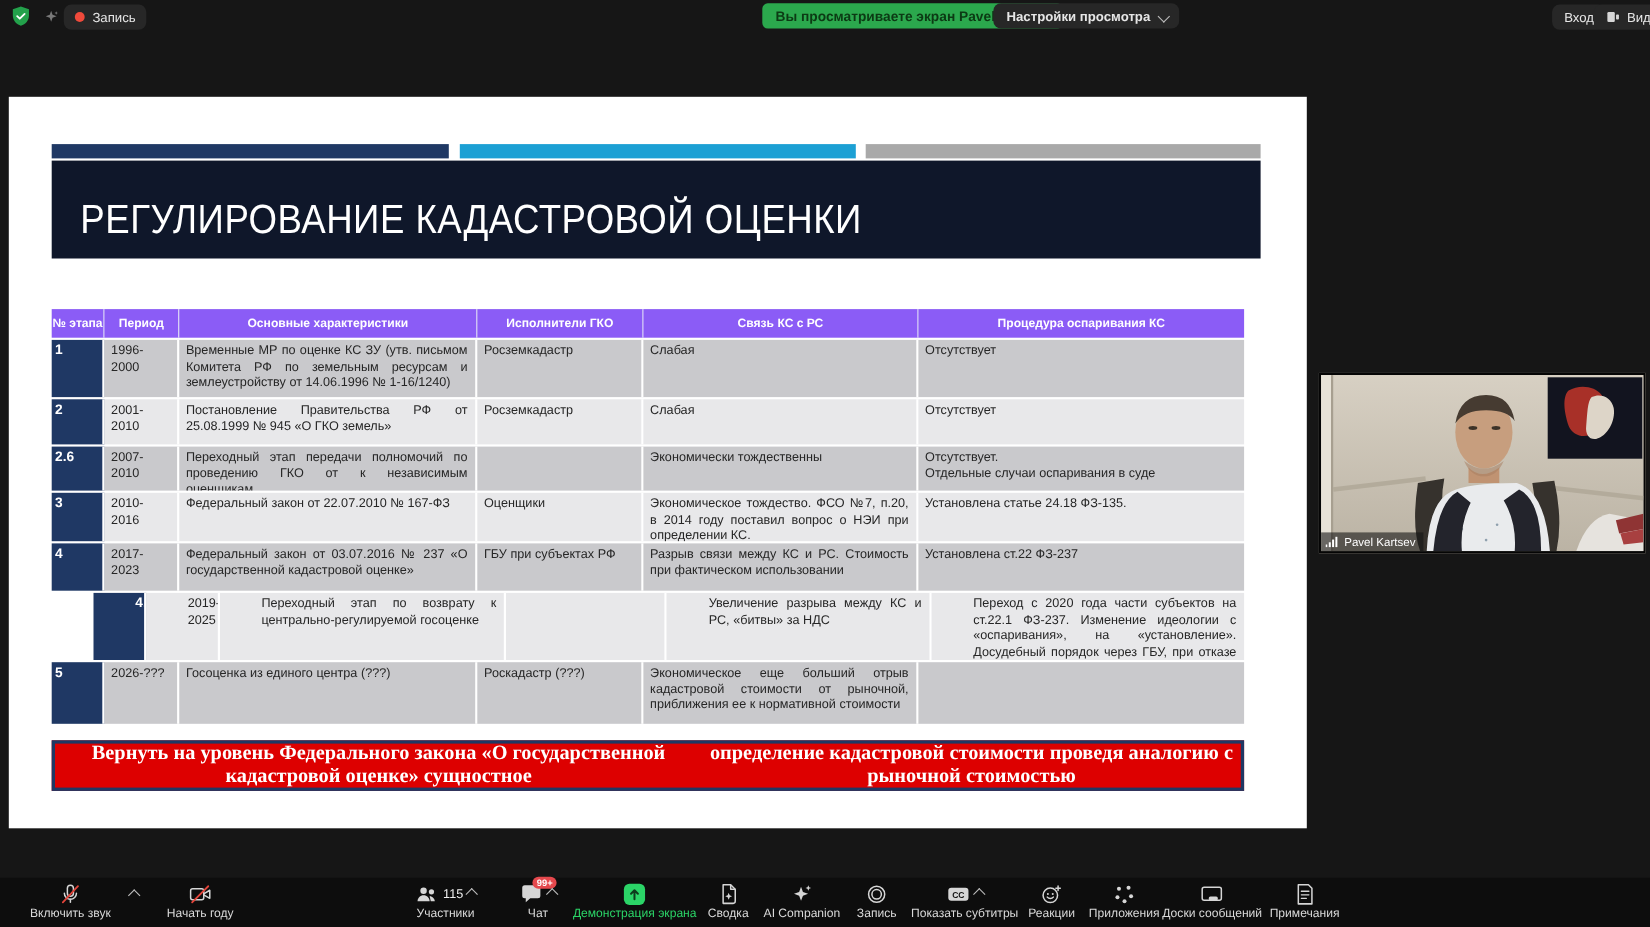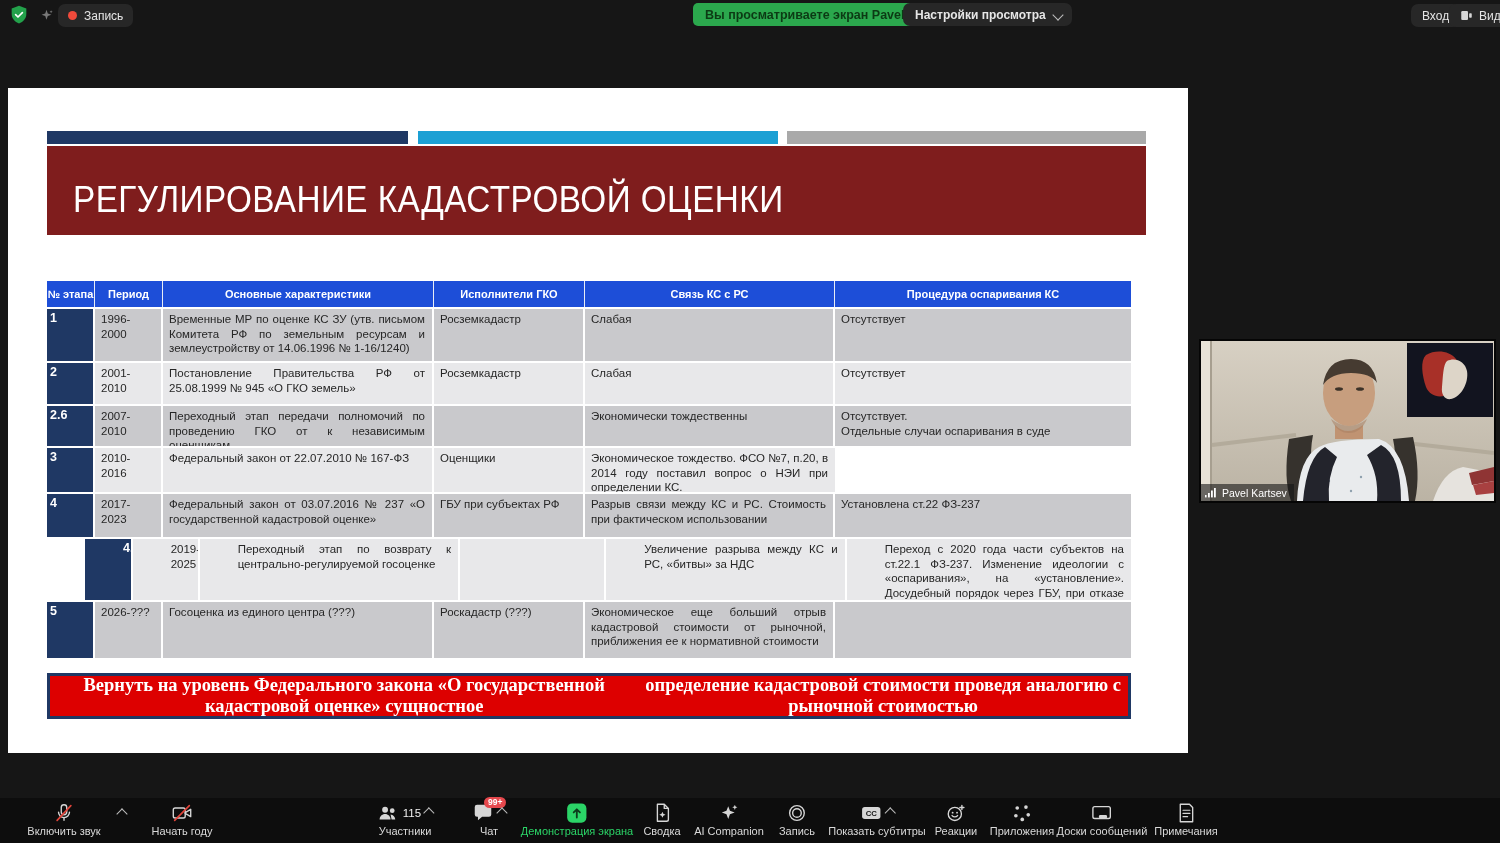--- a/index.html
+++ b/index.html
@@ -25,28 +25,28 @@
   .chev.up{transform:rotate(45deg);}
   .vs-chev{position:absolute;right:10px;top:8px;}
   .login-btn{position:absolute;left:1411px;top:4px;height:23px;padding:0 11px;}
   .viewmode-btn{position:absolute;left:1449px;top:4px;height:23px;padding:0 10px;gap:5px;}
   
   .slide{position:absolute;left:8px;top:88px;width:1180px;height:665px;background:#ffffff;}
   .bar{position:absolute;top:43px;height:13px;}
   .bar.navy{left:39px;width:361px;background:#1F3864;}
   .bar.cyan{left:410px;width:360px;background:#1CA0D4;}
   .bar.gray{left:779px;width:359px;background:#A9A9A9;}
-  .title-block{position:absolute;left:39px;top:58px;width:1099px;height:89px;background:#7f1d1d;}
+  .title-block{position:absolute;left:39px;top:58px;width:1099px;height:89px;background:#0f172a;}
   .title-text{position:absolute;left:26px;bottom:14px;color:#fff;font-size:37px;
       letter-spacing:.5px;transform:scaleX(.9);transform-origin:left bottom;white-space:nowrap;}
   
   .ktable{position:absolute;left:39px;top:193px;width:1084px;}
   .krow{display:flex;margin-top:2px;}
   .khead{display:flex;height:26px;margin-top:0;}
-  .hcell{background:#1d4ed8;color:#fff;font-weight:bold;font-size:11px;
+  .hcell{background:#8b5cf6;color:#fff;font-weight:bold;font-size:11px;
       display:flex;align-items:center;justify-content:center;text-align:center;
       box-sizing:border-box;border-right:1px solid #e8edf5;}
   .hcell:last-child{border-right:none;}
   .cell{box-sizing:border-box;border-right:2px solid #fff;font-size:11.5px;color:#262626;
       line-height:1.28;padding:3px 7px 3px 6px;white-space:pre-line;overflow:hidden;}
   .cell:last-child{border-right:none;}
   .stage{background:#1F3864;color:#fff;font-weight:bold;font-size:12.5px;padding:1px 0 0 3px;}
   .c0{width:48px;} .c1{width:68px;} .c2{width:271px;} .c3{width:151px;} .c4{width:250px;} .c5{width:296px;}
   .just{text-align:justify;}
   .rd .cell:not(.stage){background:#C9C9CC;}
@@ -153,20 +153,21 @@
       <div class="cell c4 rh2">Экономически тождественны</div>
       <div class="cell c5 rh2">Отсутствует.
 Отдельные случаи оспаривания в суде</div>
     </div>
     <div class="krow rl rh3">
       <div class="cell stage c0 rh3">3</div>
       <div class="cell c1 rh3">2010-2016</div>
       <div class="cell c2 rh3">Федеральный закон от 22.07.2010 № 167-ФЗ</div>
       <div class="cell c3 rh3">Оценщики</div>
       <div class="cell c4 rh3 just">Экономическое тождество. ФСО №7, п.20, в 2014 году поставил вопрос о НЭИ при определении КС.</div>
+      <div class="cell c5 rh3">Установлена статье 24.18 ФЗ-135.</div>
     </div>
     <div class="krow rd rh4">
       <div class="cell stage c0 rh4">4</div>
       <div class="cell c1 rh4">2017-2023</div>
       <div class="cell c2 rh4 just">Федеральный закон от 03.07.2016 № 237 «О государственной кадастровой оценке»</div>
       <div class="cell c3 rh4">ГБУ при субъектах РФ</div>
       <div class="cell c4 rh4 just">Разрыв связи между КС и РС. Стоимость при фактическом использовании</div>
       <div class="cell c5 rh4">Установлена ст.22 ФЗ-237</div>
     </div>
     <div class="krow rl rh5">

